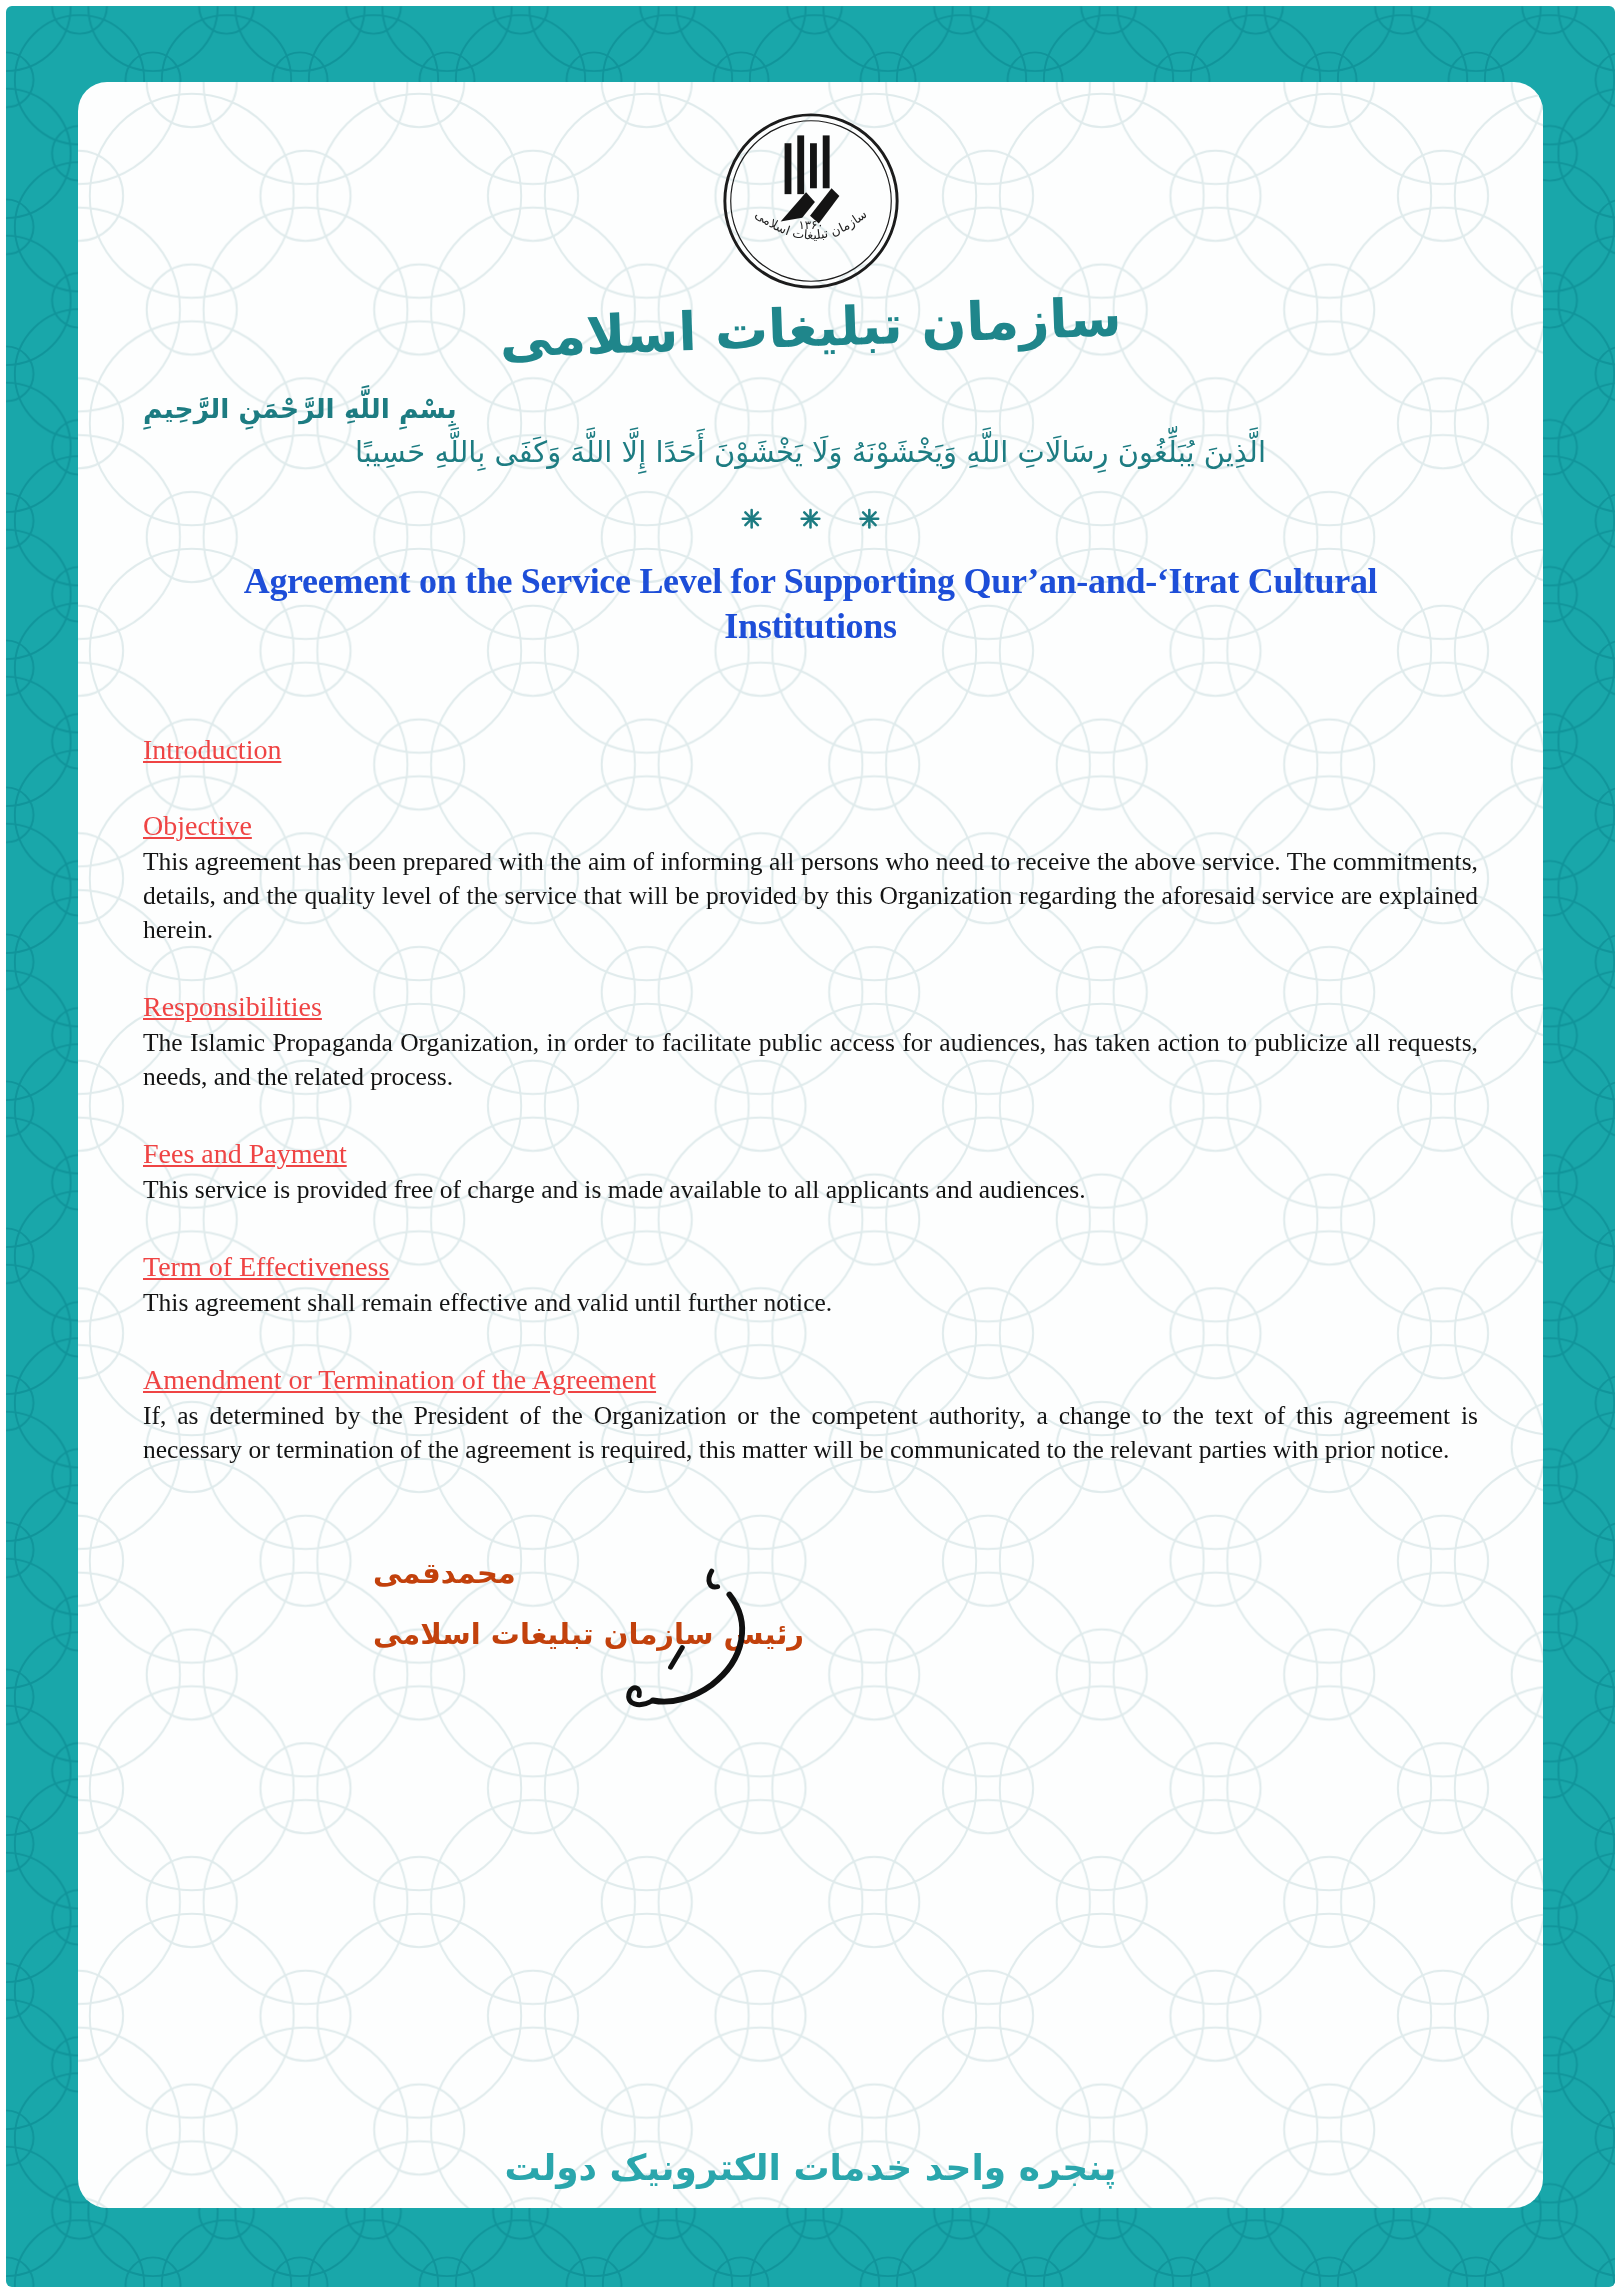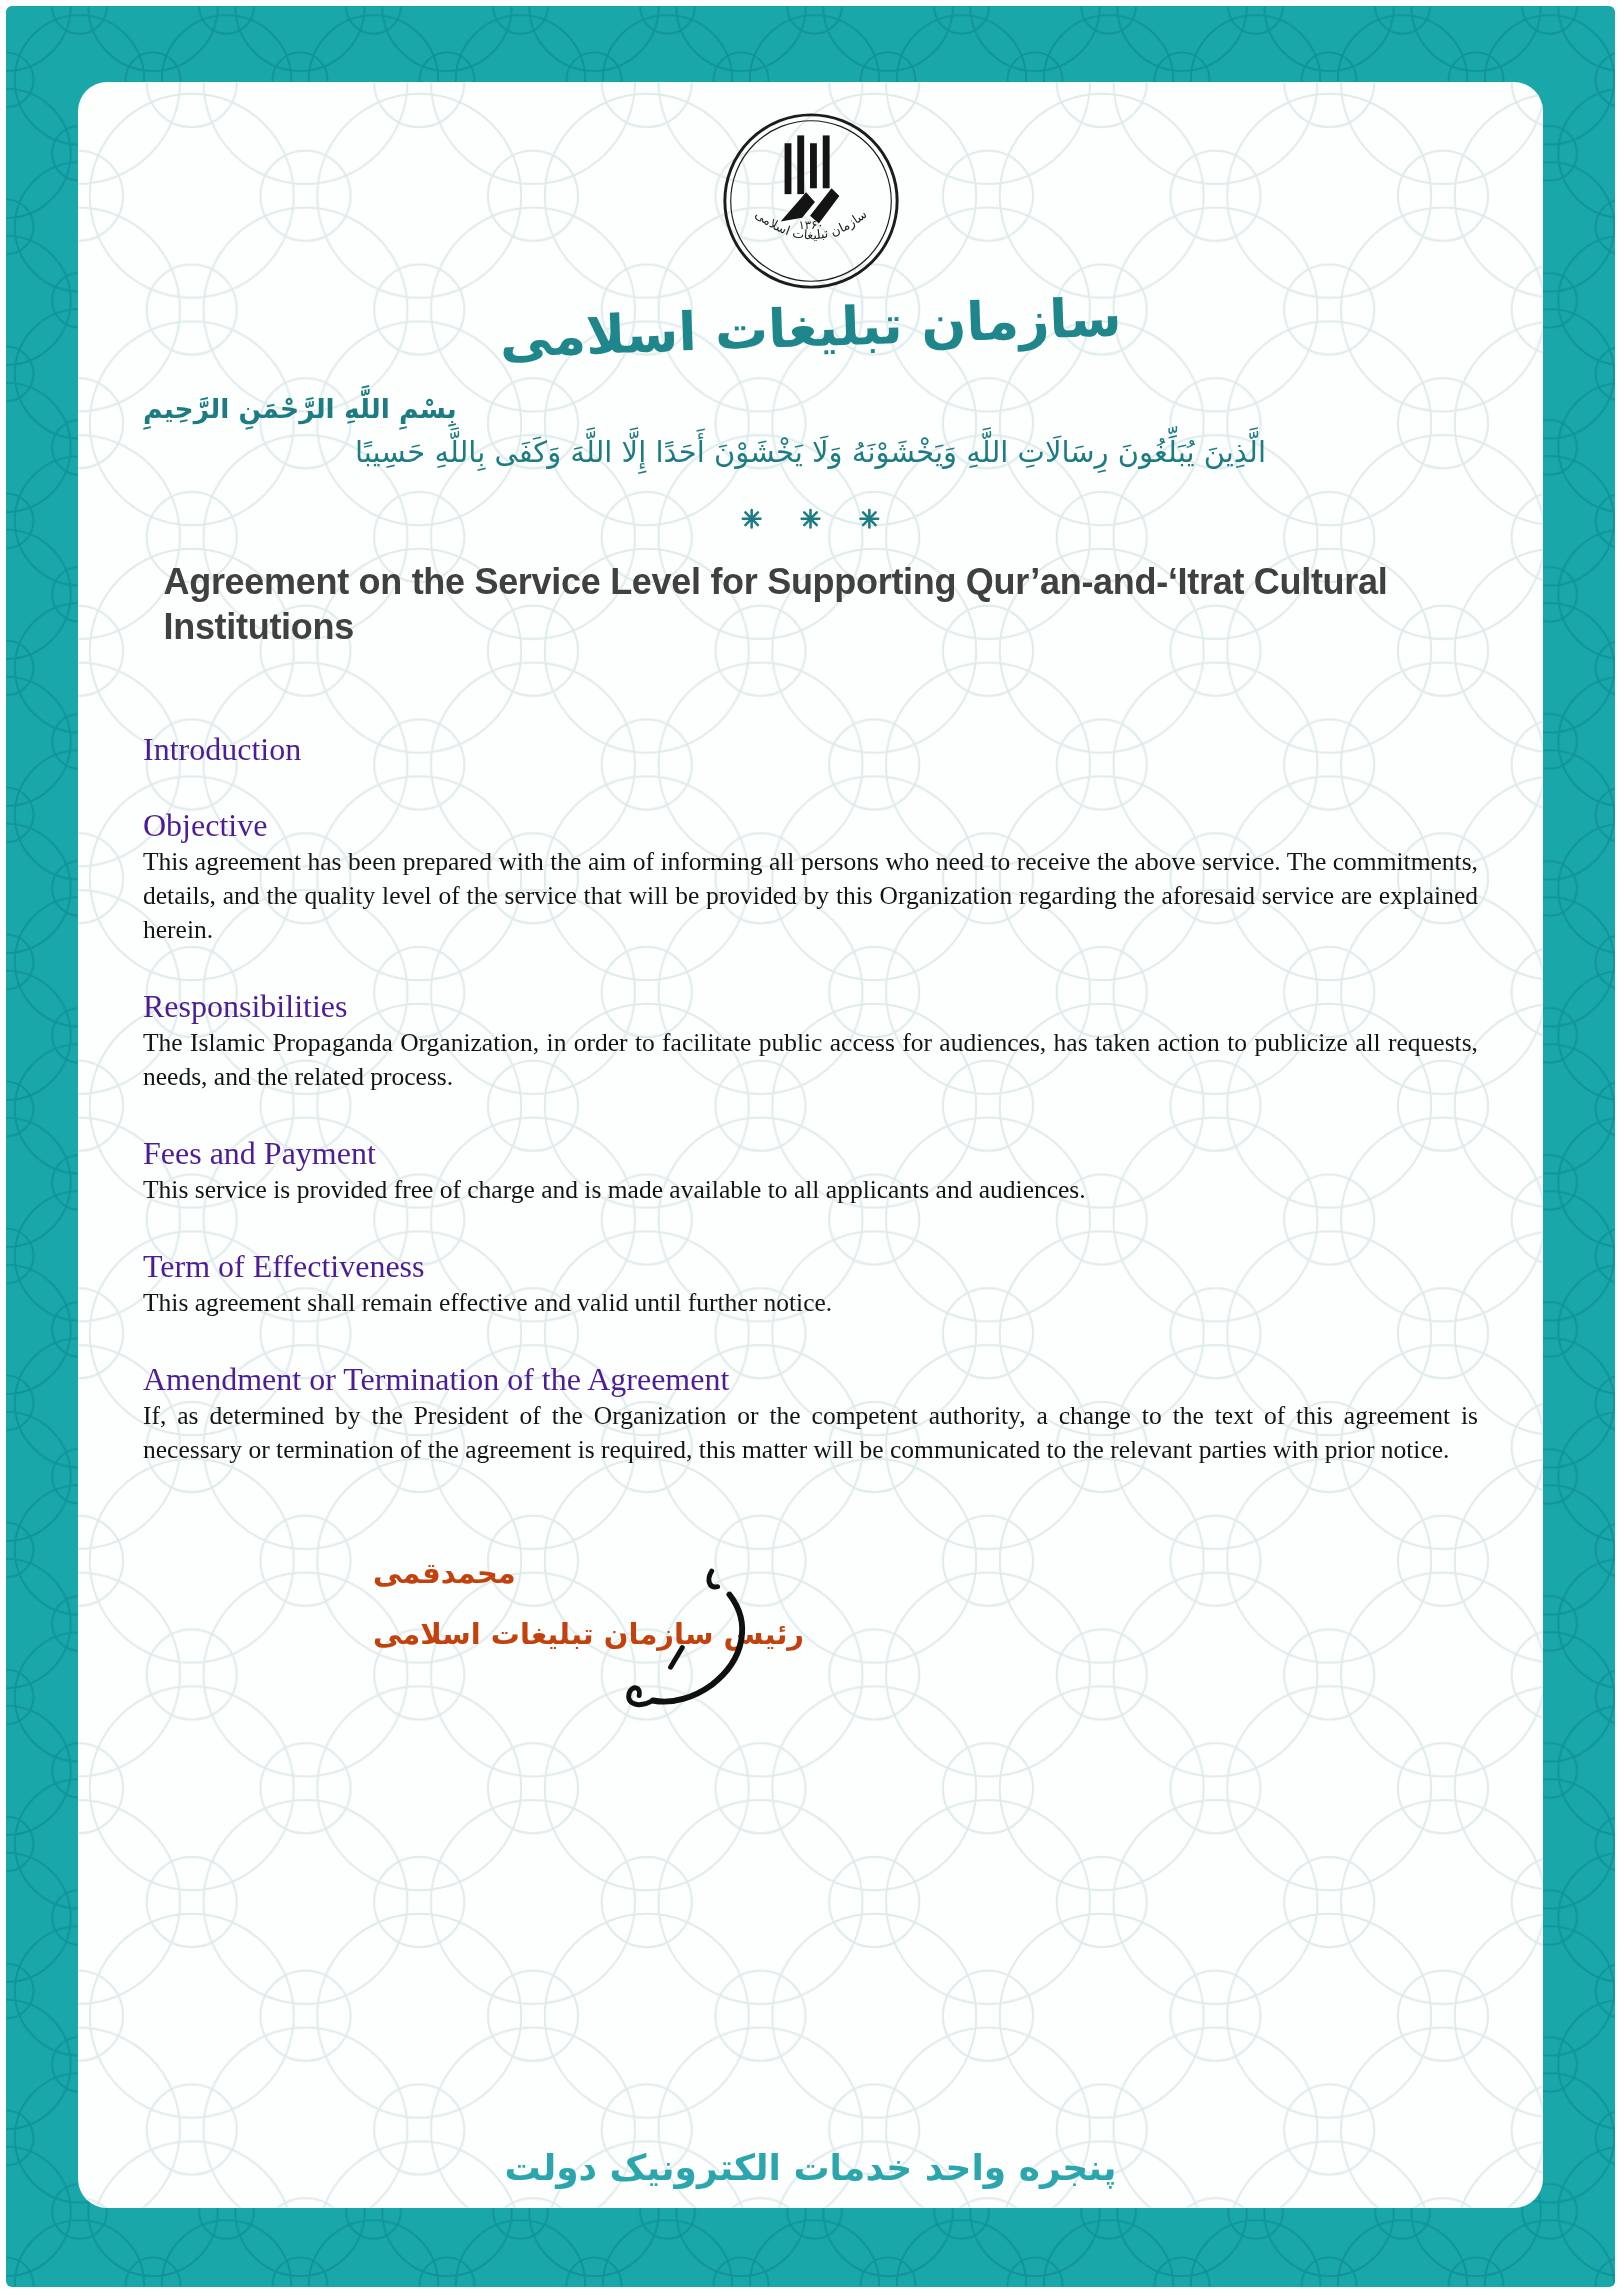--- a/index.html
+++ b/index.html
@@ -43,34 +43,35 @@
   }
   .verse{
     margin-top:7.8px;text-align:center;direction:rtl;
     font-family:"DejaVu Sans","Liberation Sans",sans-serif;
     font-size:29px;line-height:41px;font-weight:400;color:#1d7c82;
   }
   .ornaments{display:block;margin:33px auto 0 auto;}
   .doc-title{
     margin:27.4px auto 0 auto;
     max-width:1294px;
-    text-align:left;
-    font-family:Liberation Sans, sans-serif;
+    text-align:center;
+    font-family:Liberation Serif, serif;
     font-weight:bold;
     font-size:36px;line-height:45px;
     letter-spacing:-0.3px;
-    color:#404040;
+    color:#1d4ed8;
   }
   .sections{margin-top:84px;}
   .section{margin-bottom:43px;}
   .section h2{
     margin:0 0 2.9px 0;
     font-weight:normal;
-    font-size:32px;line-height:33px;
-    color:#4c1d95;
+    font-size:28px;line-height:33px;
+    color:#ef4444;
+    text-decoration:underline;
   }
   .section p{
     margin:0;
     font-size:25.5px;line-height:34px;
     color:#141414;
     text-align:justify;
   }
   .signature{
     position:relative;
     margin-top:89px;

